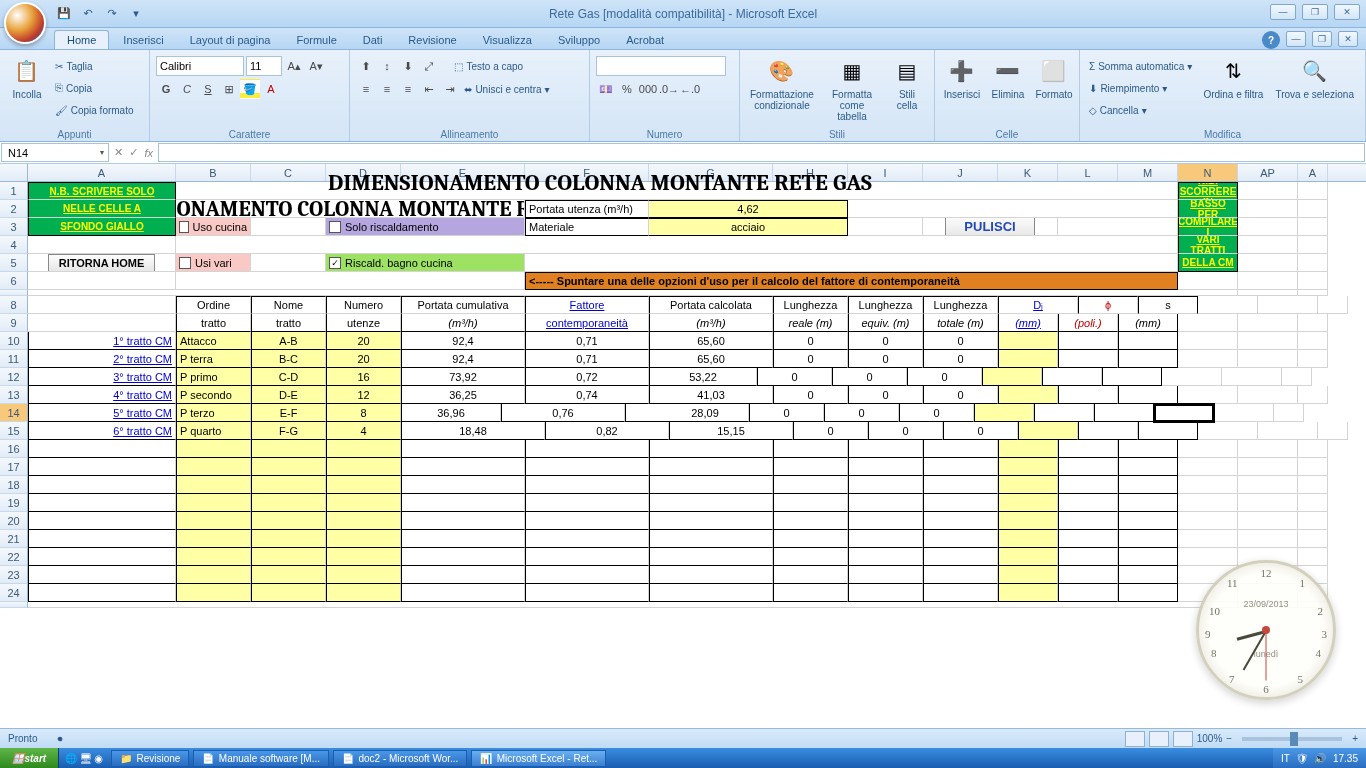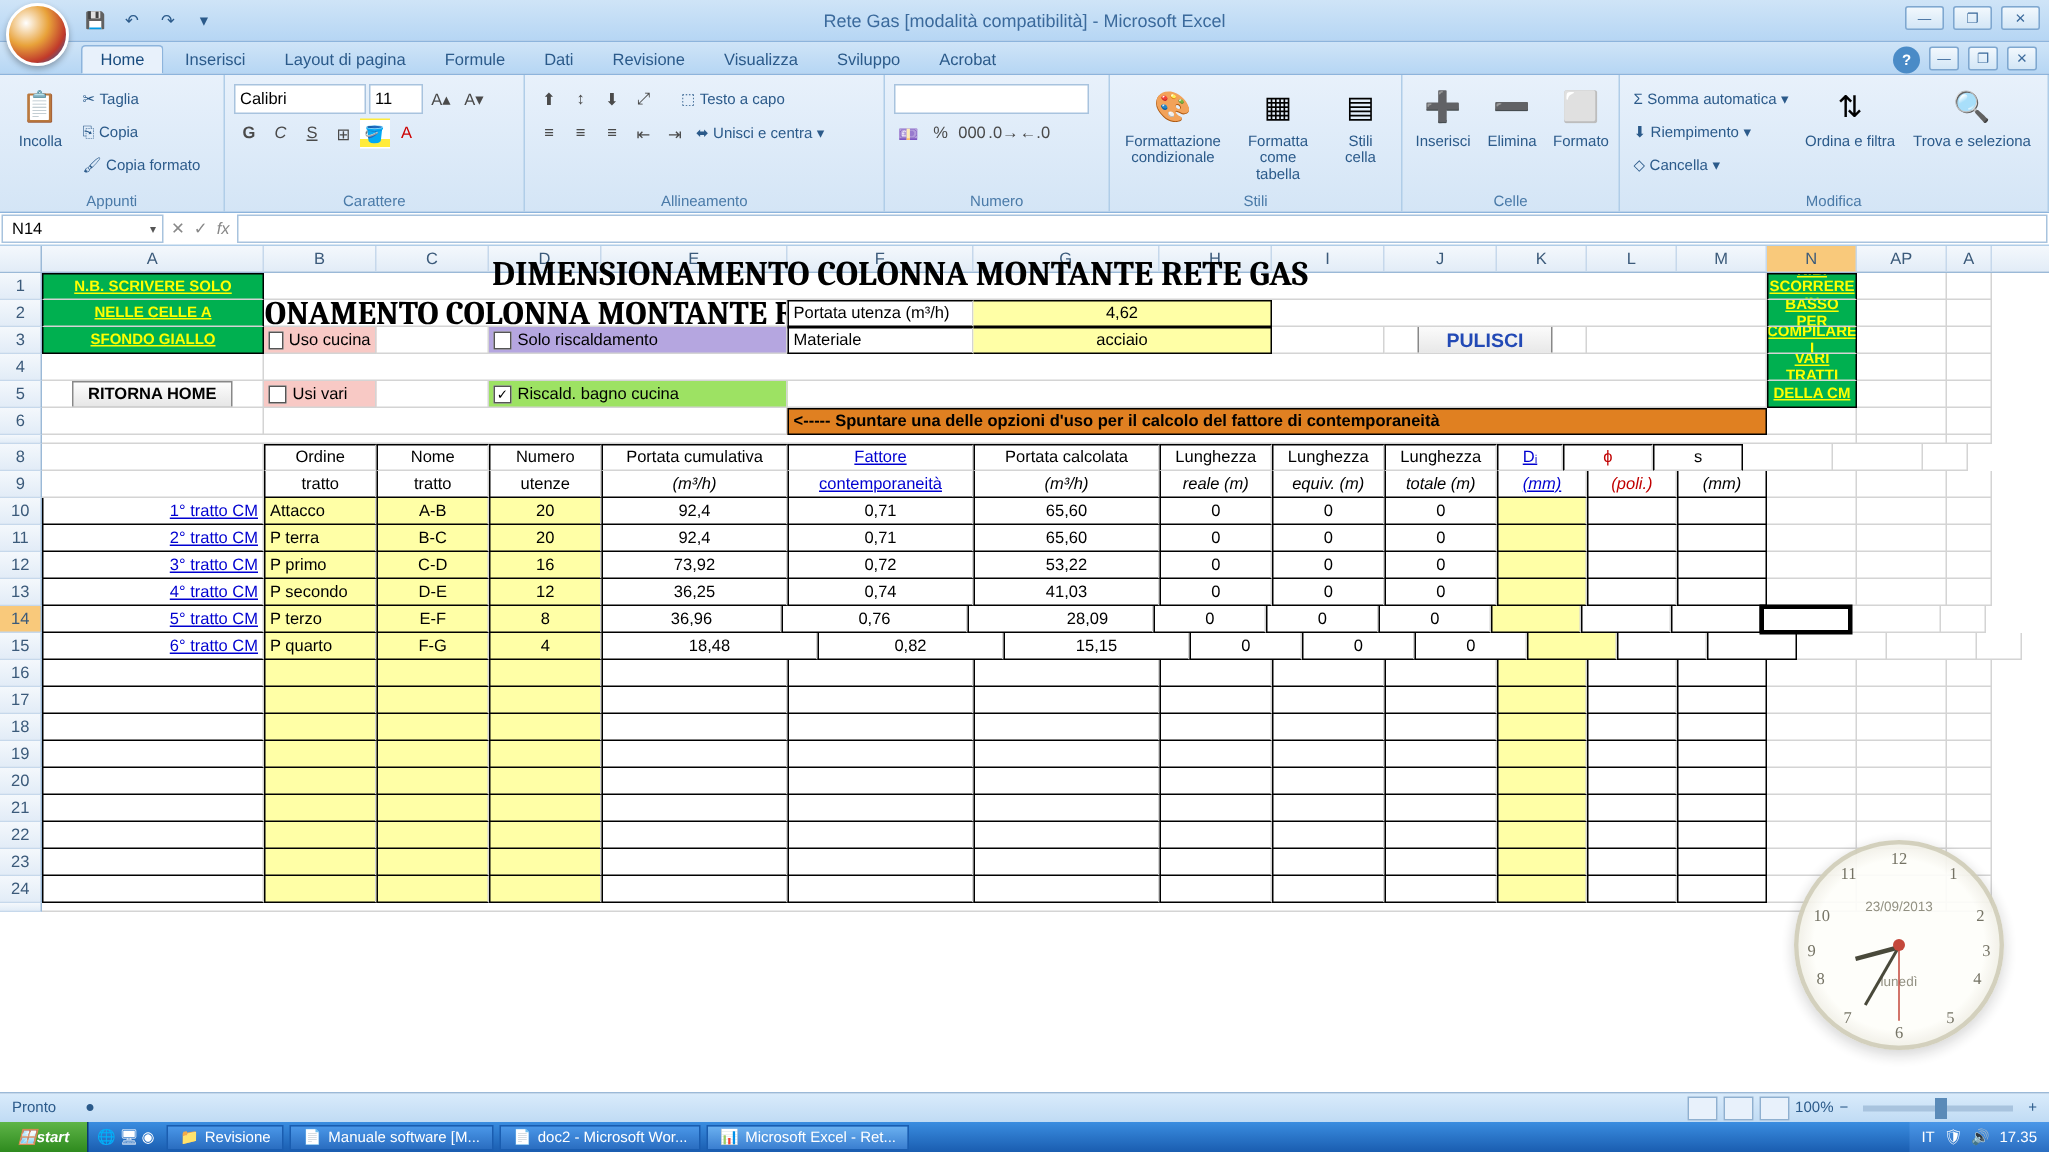--- a/index.html
+++ b/index.html
@@ -375,21 +375,21 @@
         <div class="cell " style="width: 148px;"></div>
         <div class="cell center bt bl" style="width: 75px;">Ordine</div>
         <div class="cell center bt bl" style="width: 75px;">Nome</div>
         <div class="cell center bt bl" style="width: 75px;">Numero</div>
         <div class="cell center bt bl" style="width: 124px;">Portata cumulativa</div>
         <div class="cell center bt bl blue-link" style="width: 124px;">Fattore</div>
         <div class="cell center bt bl" style="width: 124px;">Portata calcolata</div>
         <div class="cell center bt bl" style="width: 75px;">Lunghezza</div>
         <div class="cell center bt bl" style="width: 75px;">Lunghezza</div>
         <div class="cell center bt bl" style="width: 75px;">Lunghezza</div>
-        <div class="cell center bt bl blue-link" style="width: 44px;">Dᵢ</div>
+        <div class="cell center bt bl blue-link" style="width: 80px;">Dᵢ</div>
         <div class="cell center bt bl red-txt" style="width: 60px;">ϕ</div>
         <div class="cell center bt bl br" style="width: 60px;">s</div>
         <div class="cell" style="width: 60px;"></div>
         <div class="cell" style="width: 60px;"></div>
         <div class="cell" style="width: 30px;"></div>
       </div>
       <div class="row">
         <div class="rowhead">9</div>
         <div class="cell " style="width: 148px;"></div>
         <div class="cell center bb bl" style="width: 75px;">tratto</div>
@@ -463,21 +463,21 @@
         <div class="cell" style="width: 30px;"></div>
       </div>
       <div class="row">
         <div class="rowhead">12</div>
         <div class="cell link bl bb" style="width: 148px;">3° tratto CM</div>
         <div class="cell yellow bl bb" style="width: 75px;">P primo</div>
         <div class="cell yellow center bl bb" style="width: 75px;">C-D</div>
         <div class="cell yellow center bl bb" style="width: 75px;">16</div>
         <div class="cell center bl bb" style="width: 124px;">73,92</div>
         <div class="cell center bl bb" style="width: 124px;">0,72</div>
-        <div class="cell center bl bb" style="width: 124px;">53,22</div>
+        <div class="cell center bl bb" style="width: 108px;">53,22</div>
         <div class="cell center bl bb" style="width: 75px;">0</div>
         <div class="cell center bl bb" style="width: 75px;">0</div>
         <div class="cell center bl bb" style="width: 75px;">0</div>
         <div class="cell yellow bl bb" style="width: 60px;"></div>
         <div class="cell bl bb" style="width: 60px;"></div>
         <div class="cell bl bb br" style="width: 60px;"></div>
         <div class="cell" style="width: 60px;"></div>
         <div class="cell" style="width: 60px;"></div>
         <div class="cell" style="width: 30px;"></div>
       </div>
@@ -499,21 +499,21 @@
         <div class="cell" style="width: 60px;"></div>
         <div class="cell" style="width: 60px;"></div>
         <div class="cell" style="width: 30px;"></div>
       </div>
       <div class="row">
         <div class="rowhead sel">14</div>
         <div class="cell link bl bb" style="width: 148px;">5° tratto CM</div>
         <div class="cell yellow bl bb" style="width: 75px;">P terzo</div>
         <div class="cell yellow center bl bb" style="width: 75px;">E-F</div>
         <div class="cell yellow center bl bb" style="width: 75px;">8</div>
-        <div class="cell center bl bb" style="width: 120px;">36,96</div>
+        <div class="cell center bl bb" style="width: 100px;">36,96</div>
         <div class="cell center bl bb" style="width: 124px;">0,76</div>
         <div class="cell center bl bb" style="width: 124px; padding-left: 39px;">28,09</div>
         <div class="cell center bl bb" style="width: 75px;">0</div>
         <div class="cell center bl bb" style="width: 75px;">0</div>
         <div class="cell center bl bb" style="width: 75px;">0</div>
         <div class="cell yellow bl bb" style="width: 60px;"></div>
         <div class="cell bl bb" style="width: 60px;"></div>
         <div class="cell bl bb br" style="width: 60px;"></div>
         <div class="cell sel-cell" style="width: 60px;"></div>
         <div class="cell" style="width: 60px;"></div>

